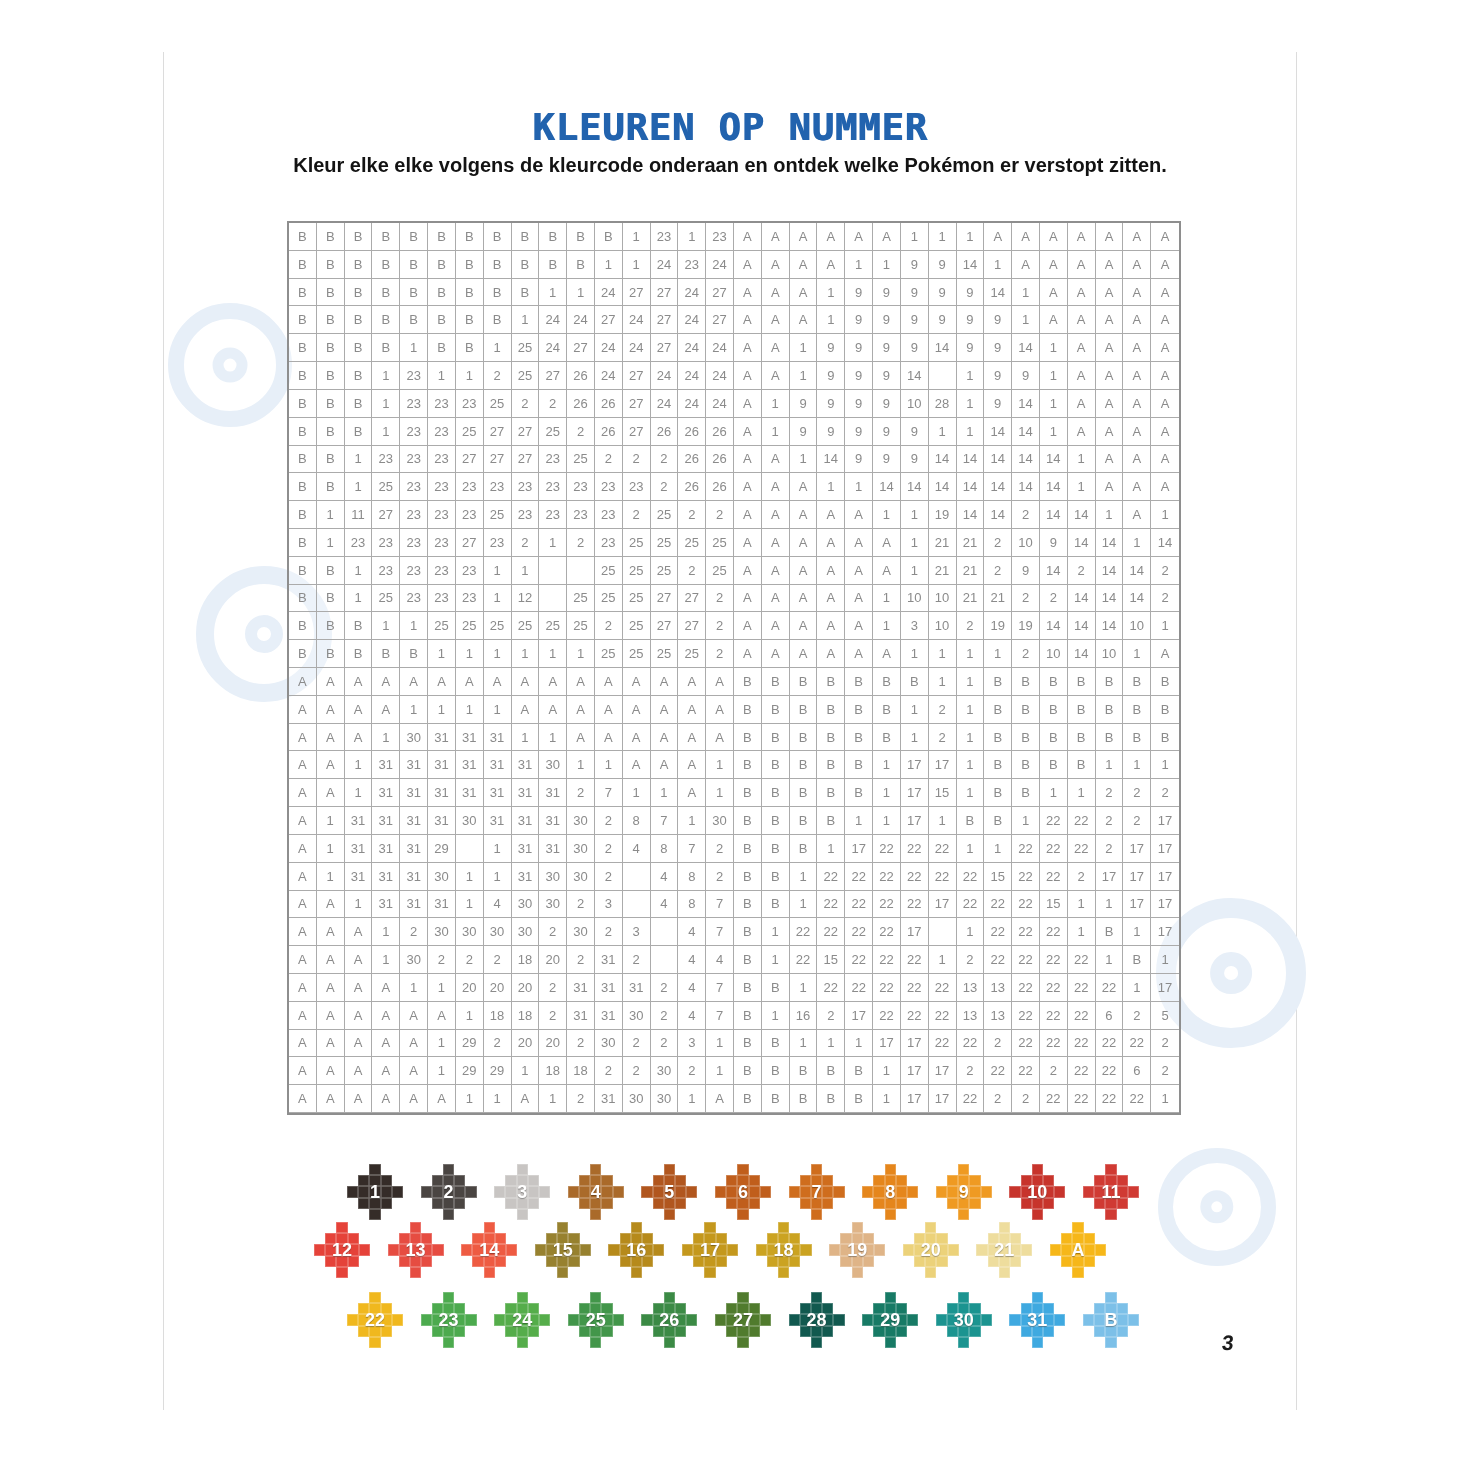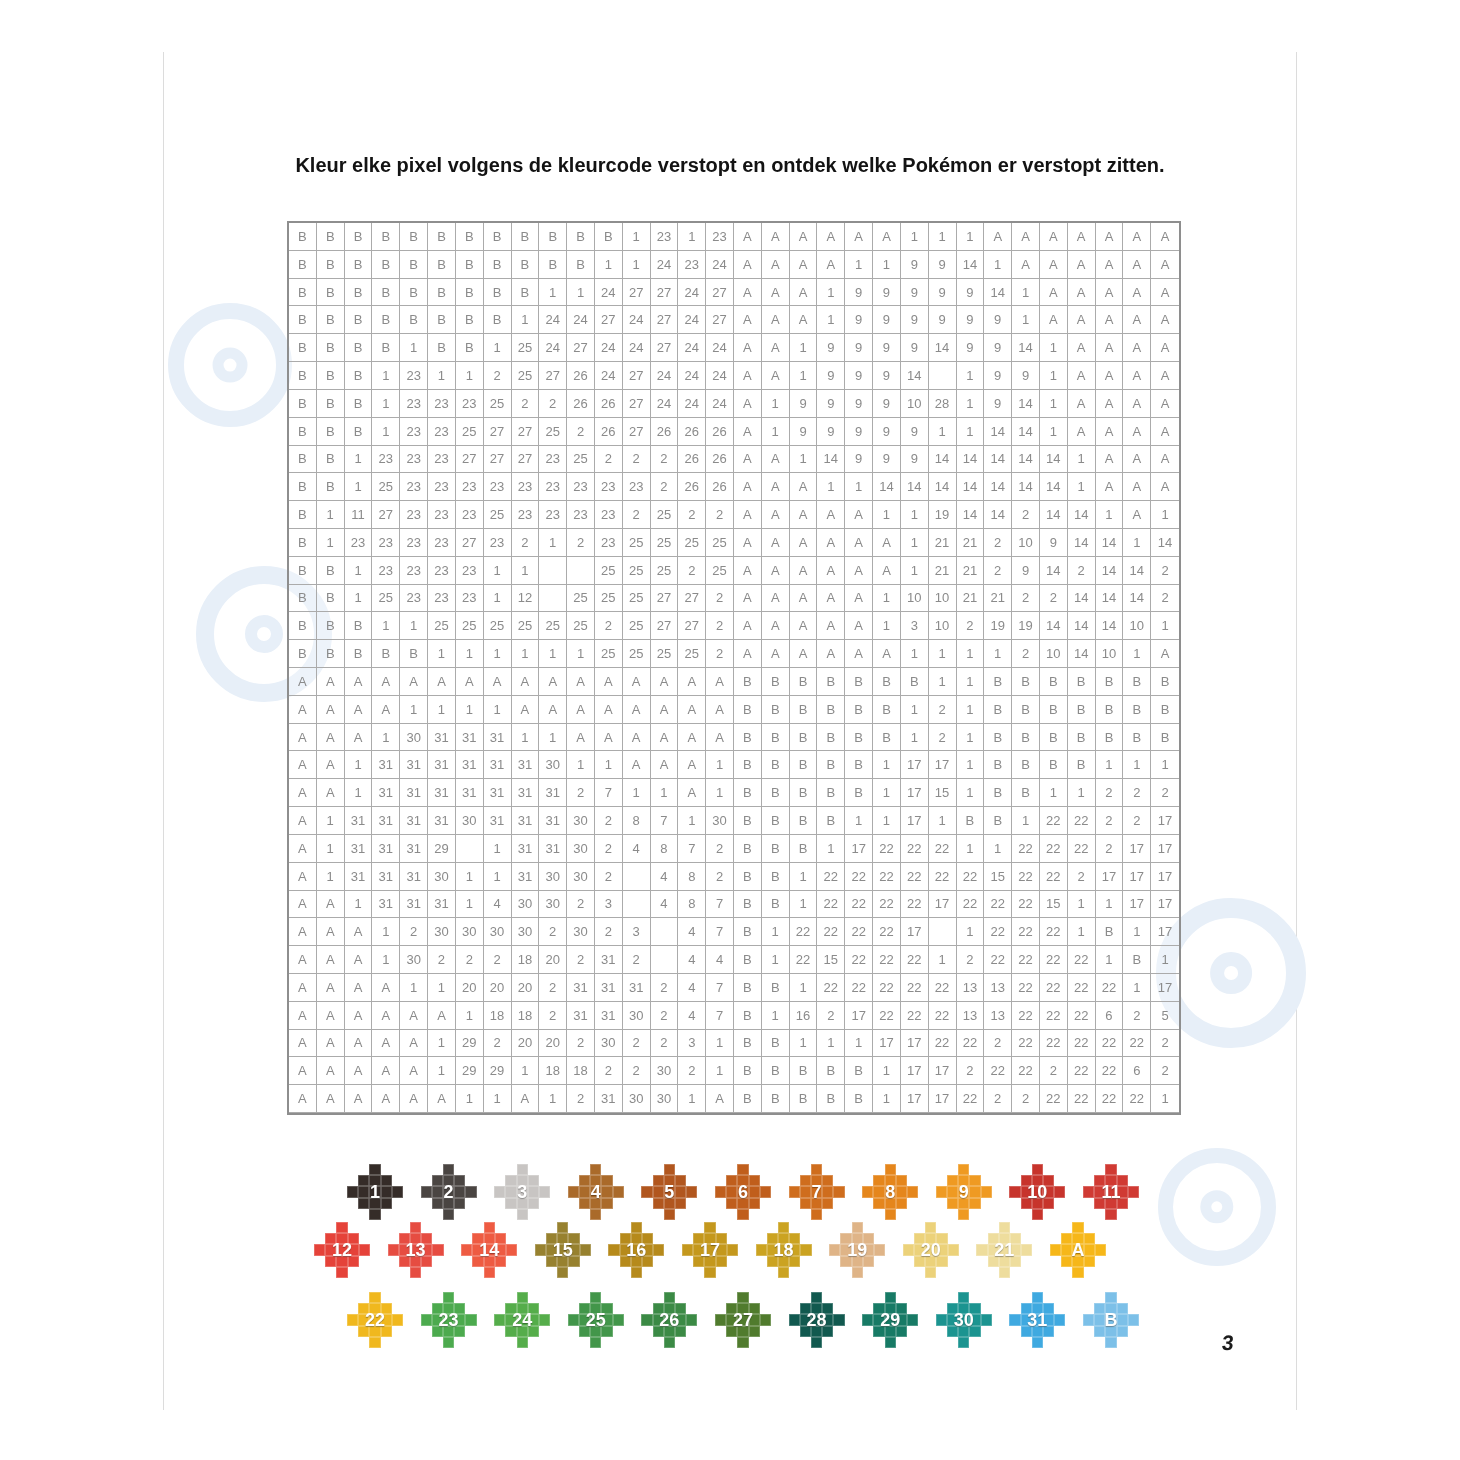--- a/index.html
+++ b/index.html
@@ -63,21 +63,22 @@
         <div style="position: absolute; left: 50%; top: 50%; transform: translate(-50%, -50%); width: 38%; height: 38%; border-radius: 50%; box-sizing: border-box; border: 12px solid rgb(231, 239, 248);"></div>
       </div>
       <div class="pokeball" style="left: 1156px; top: 898px; width: 150px; height: 150px; border: 20px solid rgb(231, 239, 248); --wm: #e7eff8;">
         <div style="position: absolute; left: 50%; top: 50%; transform: translate(-50%, -50%); width: 38%; height: 38%; border-radius: 50%; box-sizing: border-box; border: 14px solid rgb(231, 239, 248);"></div>
       </div>
       <div class="pokeball" style="left: 1158px; top: 1148px; width: 118px; height: 118px; border: 15px solid rgb(231, 239, 248); --wm: #e7eff8;">
         <div style="position: absolute; left: 50%; top: 50%; transform: translate(-50%, -50%); width: 38%; height: 38%; border-radius: 50%; box-sizing: border-box; border: 11px solid rgb(231, 239, 248);"></div>
       </div>
     </div>
 
-  <div class="subtitle">Kleur elke pixel volgens de kleurcode verstopt en ontdek welke Pokémon er verstopt zitten.</div>
+  <div class="title">KLEUREN OP NUMMER</div>
+  <div class="subtitle">Kleur elke elke volgens de kleurcode onderaan en ontdek welke Pokémon er verstopt zitten.</div>
 
   <div id="grid">
       <div class="cell">B</div>
       <div class="cell">B</div>
       <div class="cell">B</div>
       <div class="cell">B</div>
       <div class="cell">B</div>
       <div class="cell">B</div>
       <div class="cell">B</div>
       <div class="cell">B</div>

